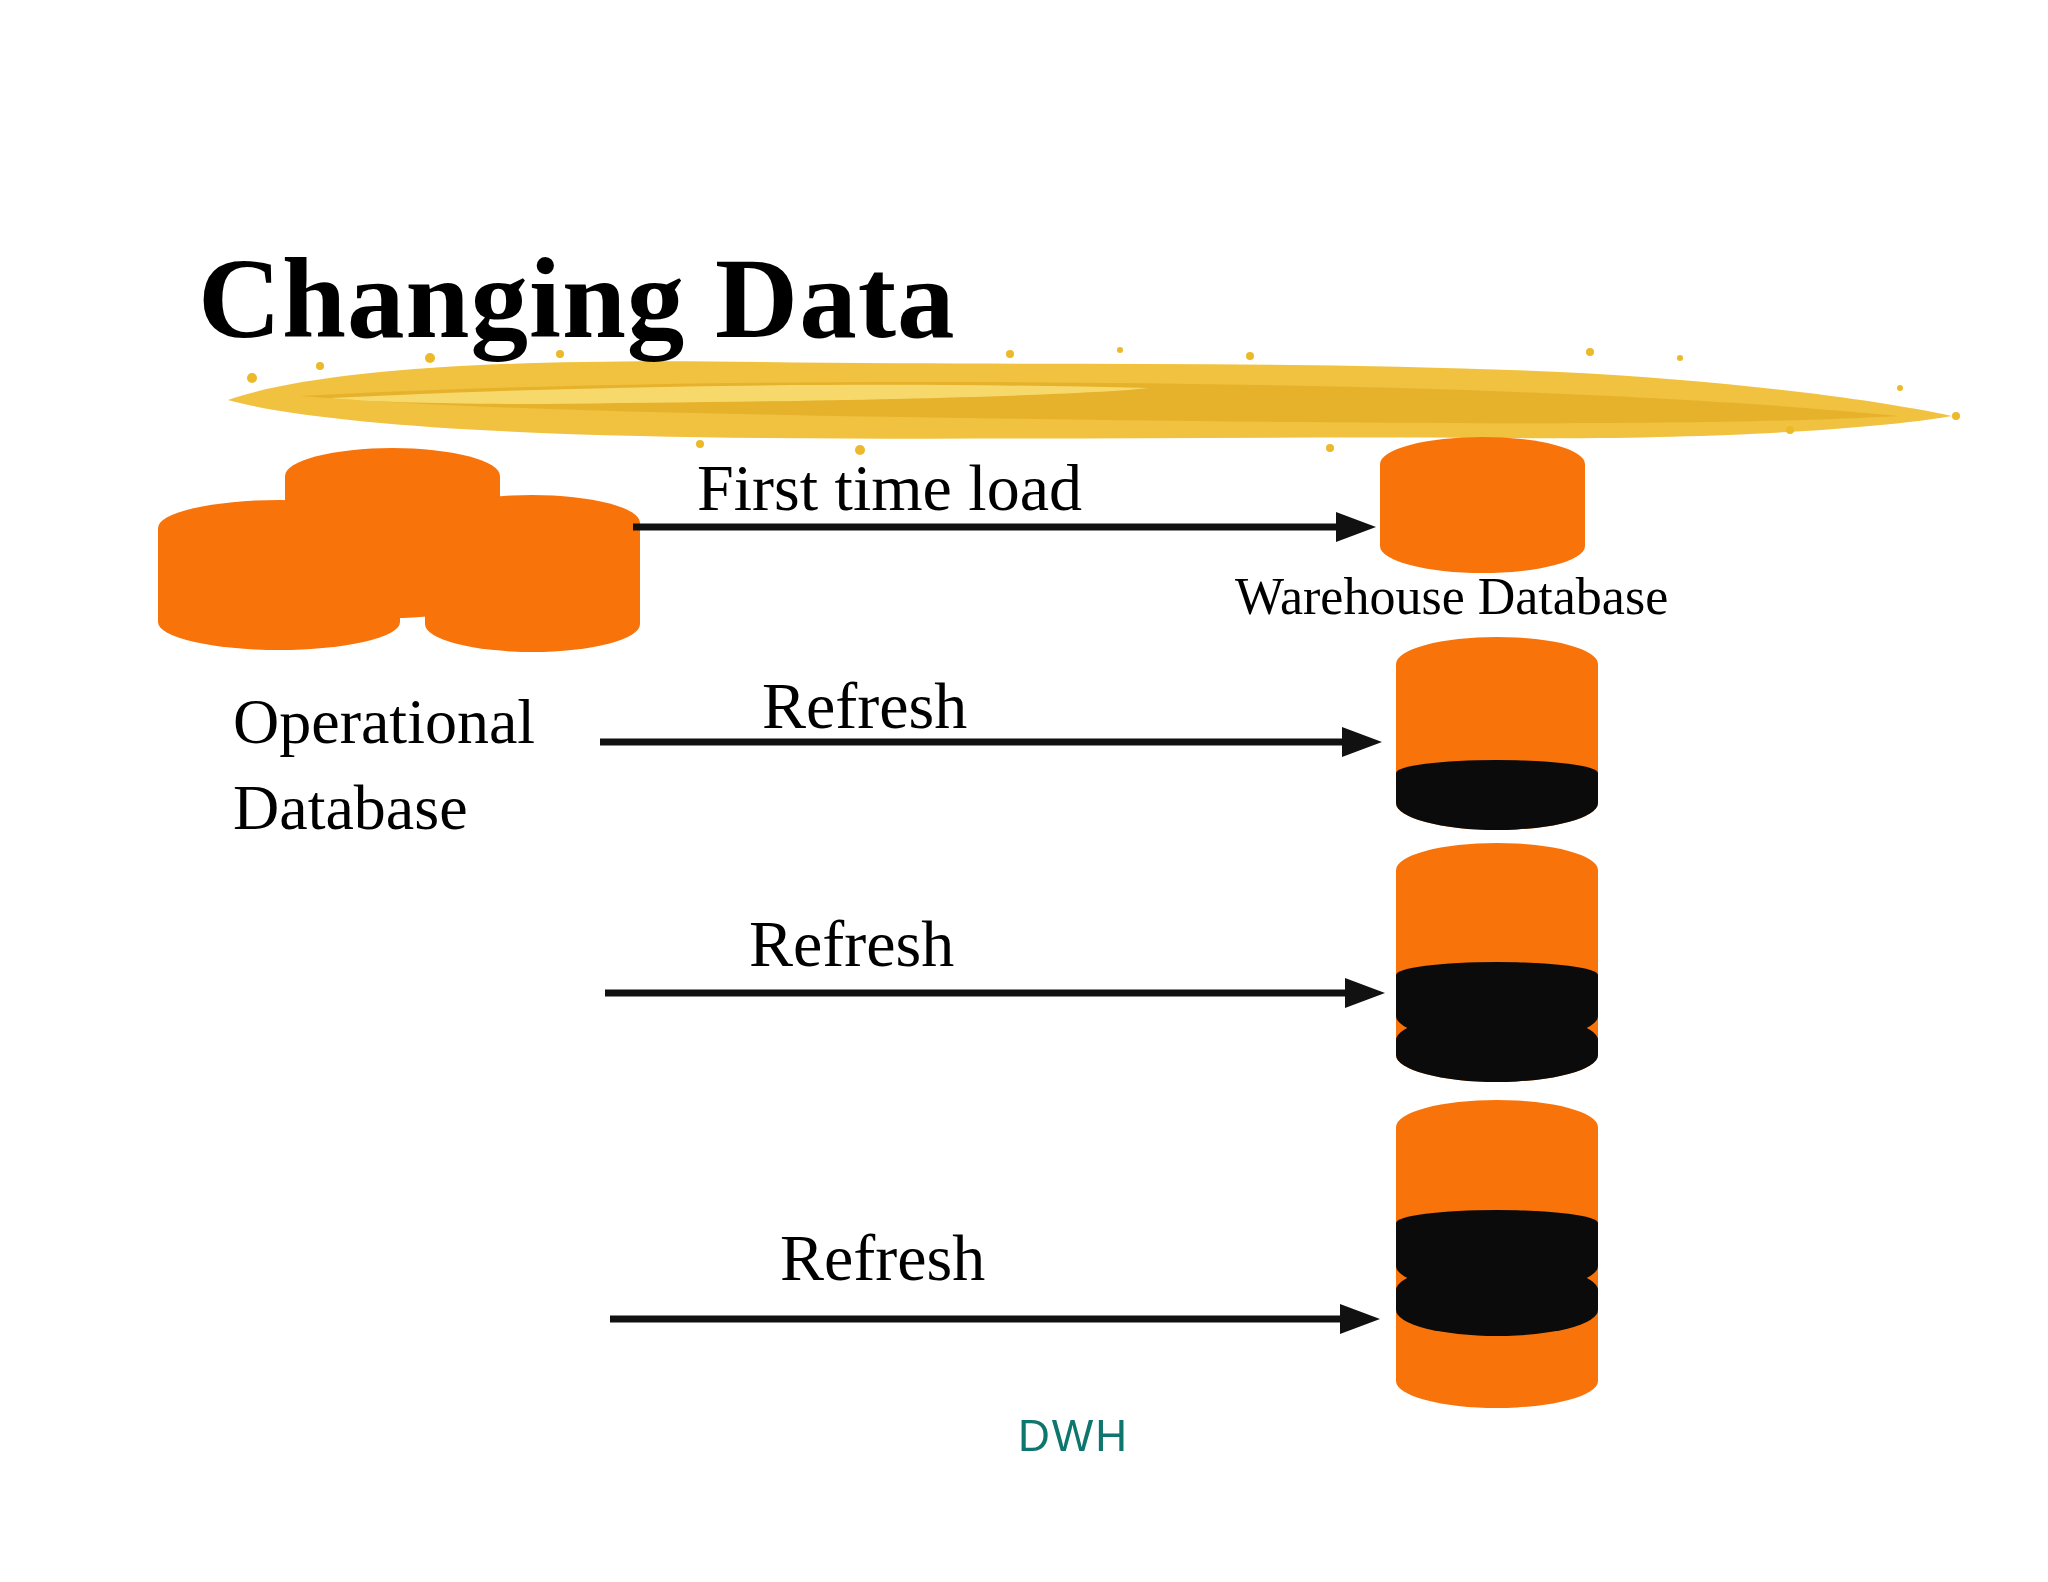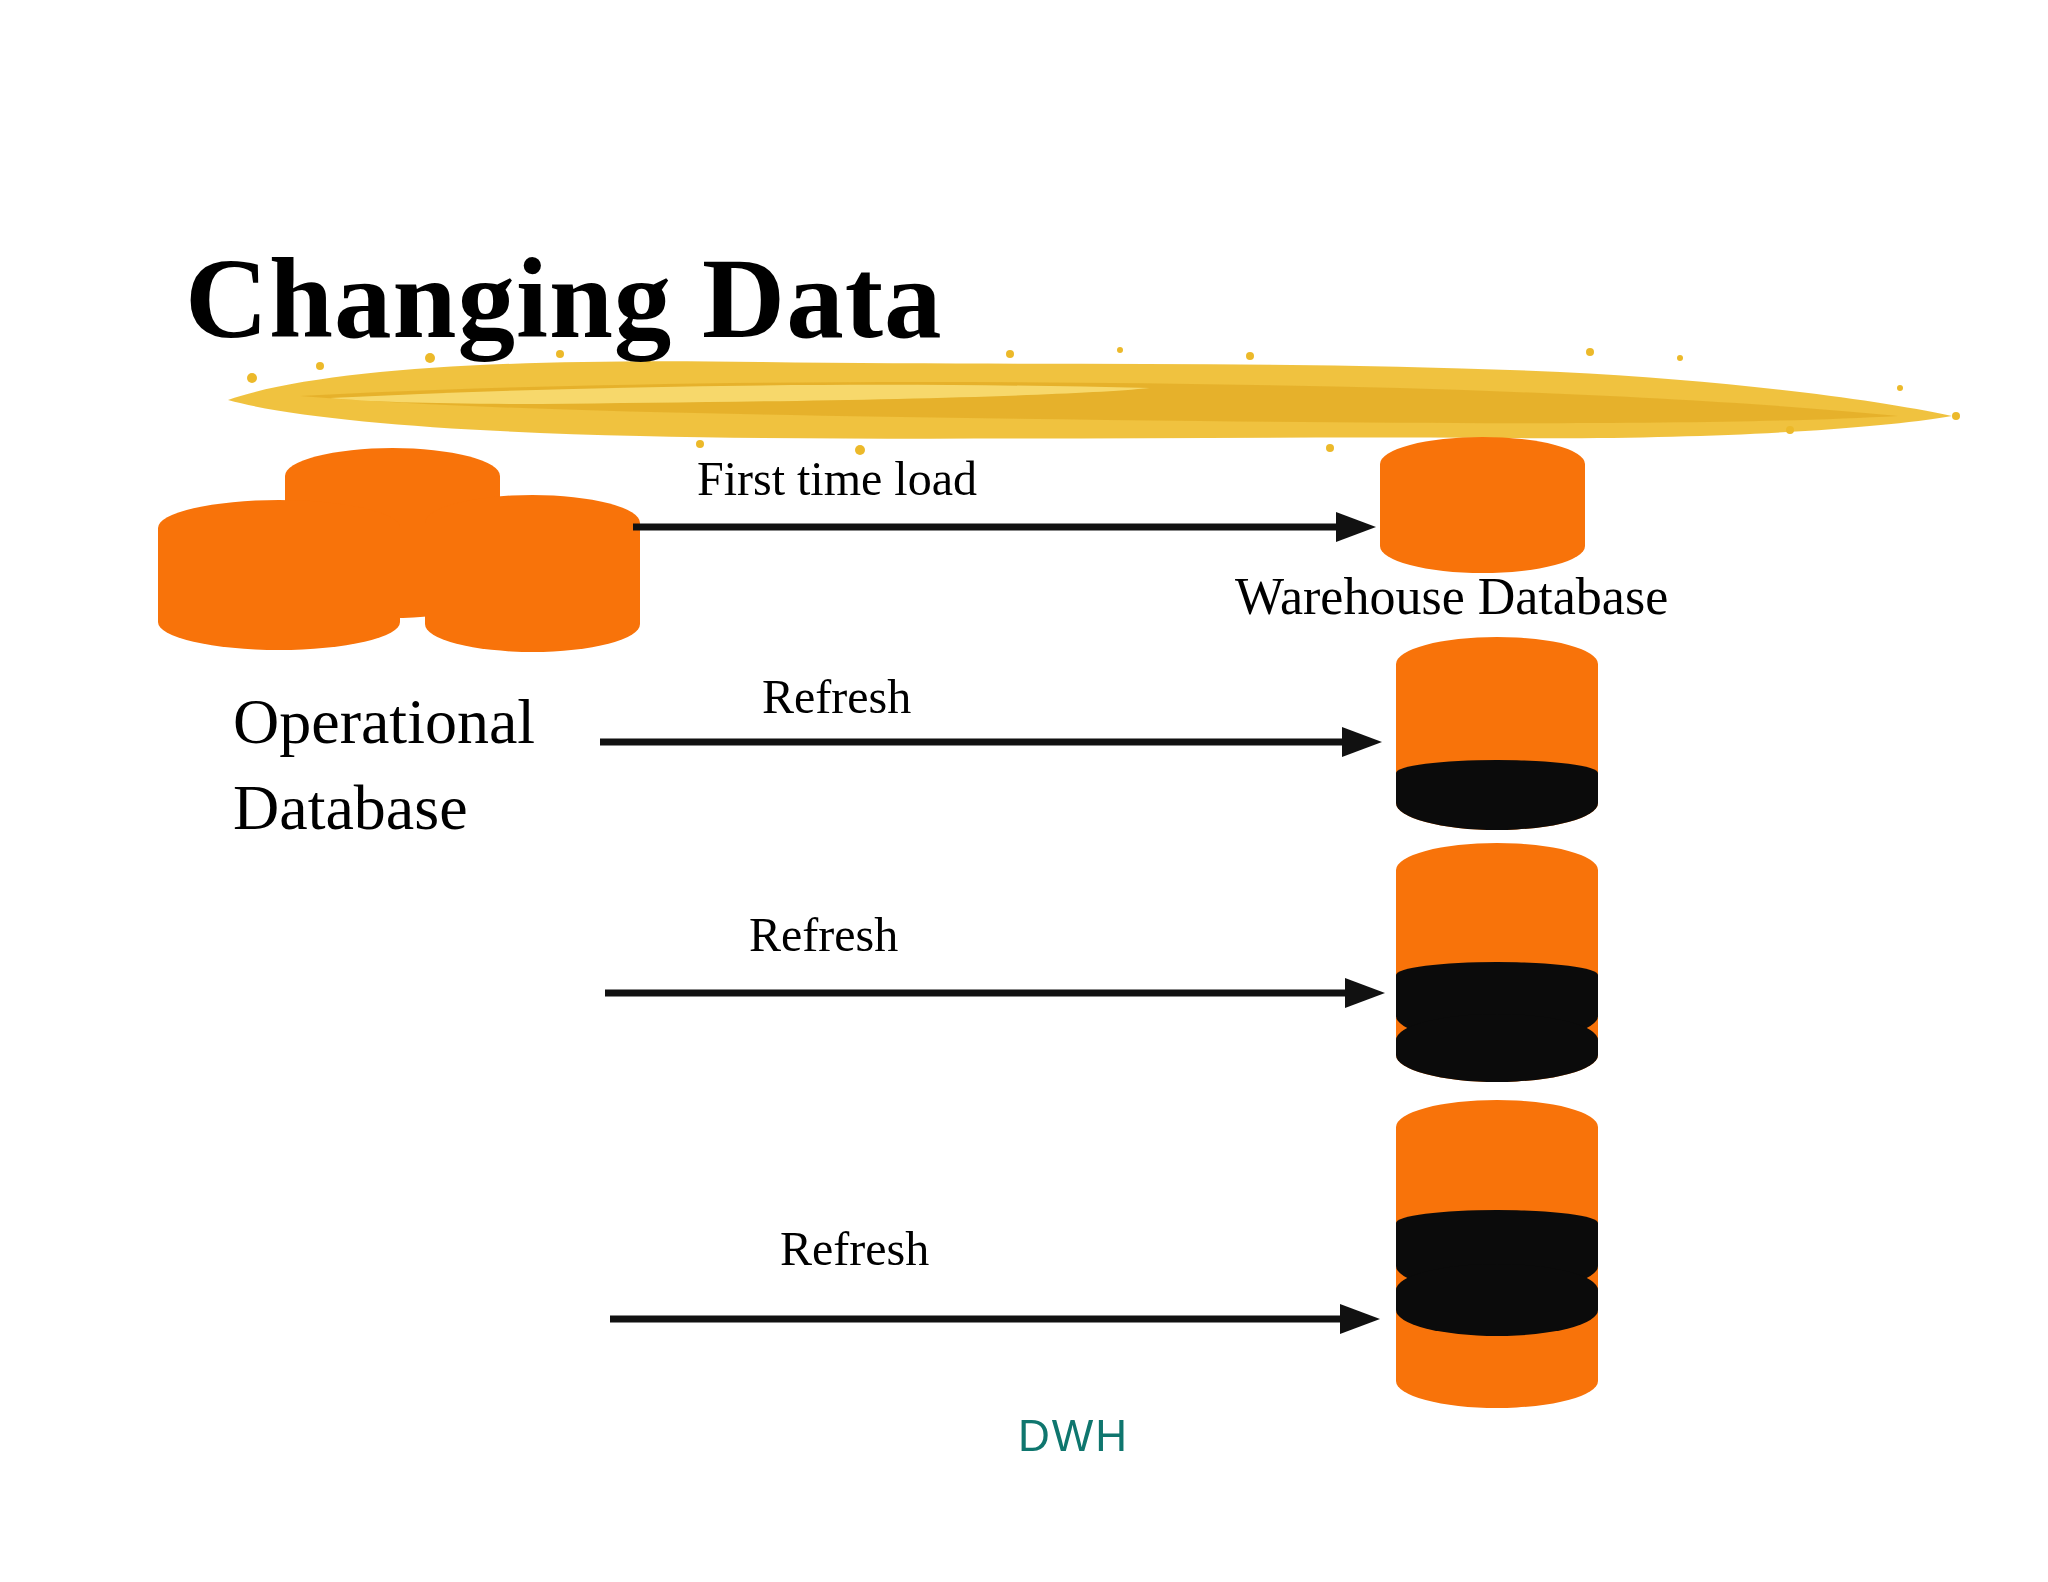--- a/index.html
+++ b/index.html
@@ -6,27 +6,27 @@
   .slide{
     position:relative;
     width:2048px;height:1582px;
     background:#ffffff;
     overflow:hidden;
     font-family:"Liberation Serif", serif;
     color:#000;
   }
   .abs{position:absolute;}
   .title{
-    left:185px;top:241px;
+    left:198px;top:241px;
     font-size:115px;font-weight:bold;
     line-height:1;letter-spacing:1px;
     white-space:nowrap;
   }
   .flow-label{
-    font-size:48px;line-height:1;white-space:nowrap;
+    font-size:66px;line-height:1;white-space:nowrap;
   }
   .lbl-firstload{left:697px;top:455px;}
   .lbl-refresh1{left:762px;top:673px;}
   .lbl-refresh2{left:749px;top:911px;}
   .lbl-refresh3{left:780px;top:1225px;}
   .lbl-warehouse{left:1235px;top:571px;font-size:52px;line-height:1;white-space:nowrap;}
   .lbl-operational{
     left:233px;top:679px;
     font-size:64px;line-height:86px;white-space:nowrap;
   }

